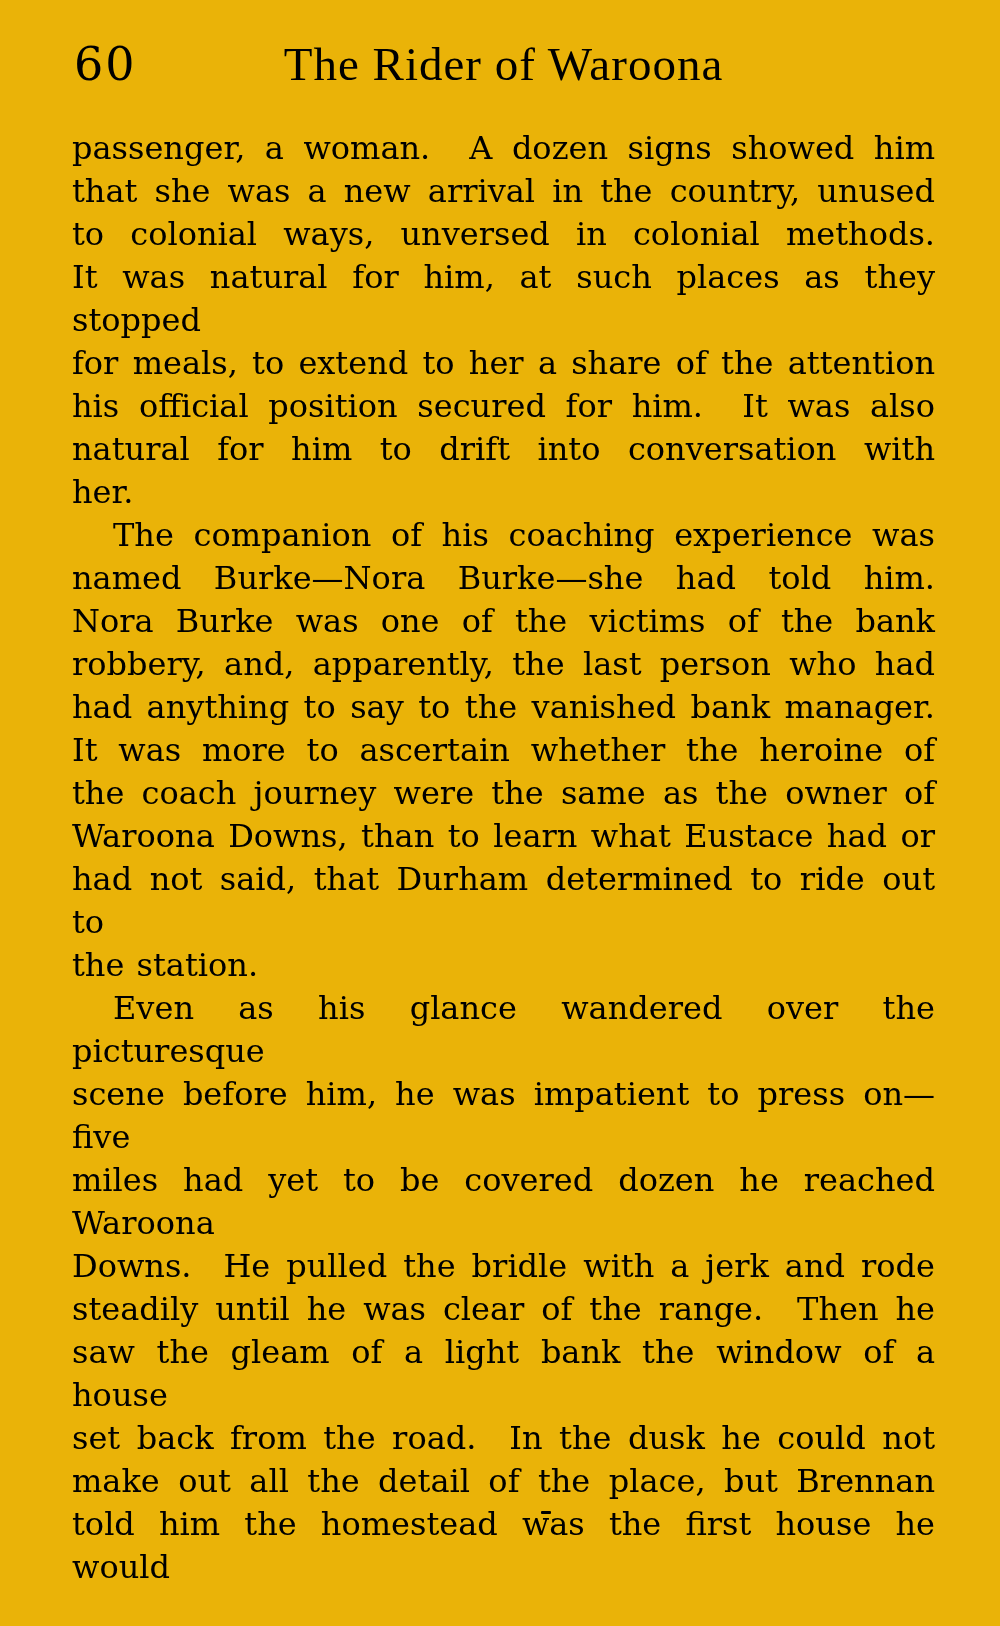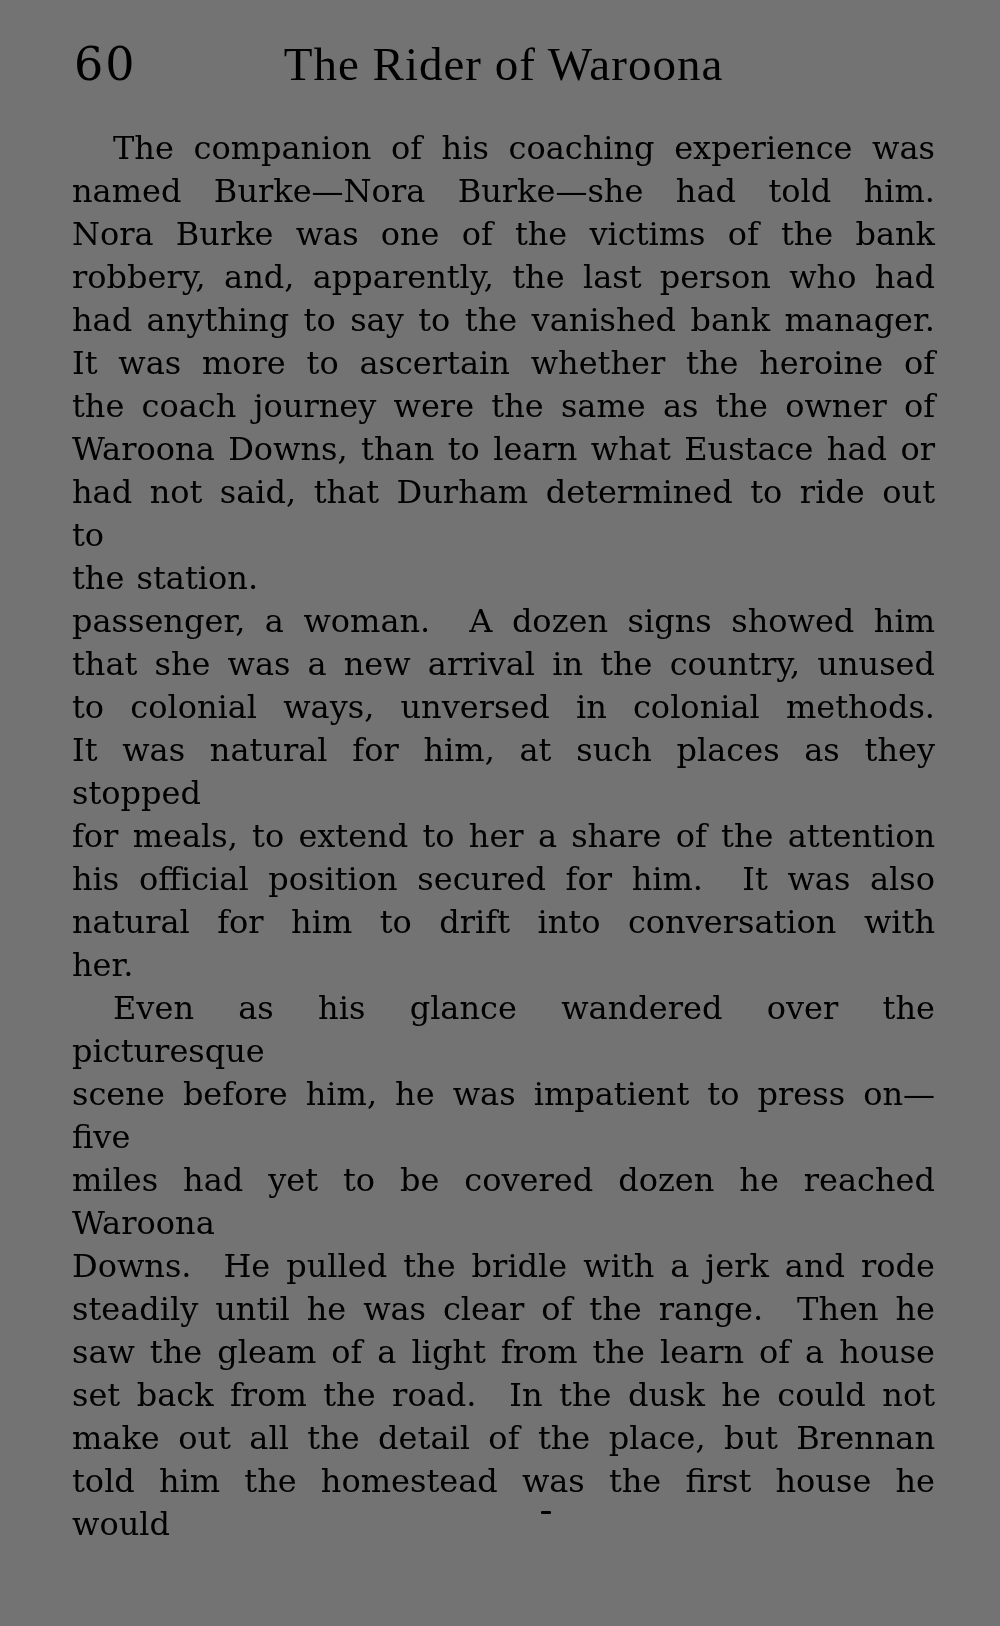--- a/index.html
+++ b/index.html
@@ -4,21 +4,21 @@
 <style>
   html, body {
     margin: 0;
     padding: 0;
     background: #ffffff;
   }
   .page {
     position: relative;
     width: 1000px;
     height: 1626px;
-    background: #737373;
+    background: #eab308;
     color: #000000;
     font-family: "DejaVu Serif", serif;
     overflow: hidden;
   }
   .page-header {
     position: absolute;
     top: 34px;
     left: 72px;
     width: 863px;
     height: 60px;
@@ -73,48 +73,48 @@
 </style>
 </head>
 <body>
 
 <div class="page">
   <div class="page-header">
     <div class="page-number">60</div>
     <div class="page-title">The Rider of Waroona</div>
   </div>
   <div class="text-block">
+      <div class="para">
+        <div class="line">passenger, a woman.&nbsp; A dozen signs showed him</div>
+        <div class="line">that she was a new arrival in the country, unused</div>
+        <div class="line">to colonial ways, unversed in colonial methods.</div>
+        <div class="line">It was natural for him, at such places as they stopped</div>
+        <div class="line">for meals, to extend to her a share of the attention</div>
+        <div class="line">his official position secured for him.&nbsp; It was also</div>
+        <div class="line">natural for him to drift into conversation with</div>
+        <div class="line last">her.</div>
+      </div>
       <div class="para indent">
         <div class="line">The companion of his coaching experience was</div>
         <div class="line">named Burke—Nora Burke—she had told him.</div>
         <div class="line">Nora Burke was one of the victims of the bank</div>
         <div class="line">robbery, and, apparently, the last person who had</div>
         <div class="line">had anything to say to the vanished bank manager.</div>
         <div class="line">It was more to ascertain whether the heroine of</div>
         <div class="line">the coach journey were the same as the owner of</div>
         <div class="line">Waroona Downs, than to learn what Eustace had or</div>
         <div class="line">had not said, that Durham determined to ride out to</div>
         <div class="line last">the station.</div>
       </div>
-      <div class="para">
-        <div class="line">passenger, a woman.&nbsp; A dozen signs showed him</div>
-        <div class="line">that she was a new arrival in the country, unused</div>
-        <div class="line">to colonial ways, unversed in colonial methods.</div>
-        <div class="line">It was natural for him, at such places as they stopped</div>
-        <div class="line">for meals, to extend to her a share of the attention</div>
-        <div class="line">his official position secured for him.&nbsp; It was also</div>
-        <div class="line">natural for him to drift into conversation with</div>
-        <div class="line last">her.</div>
-      </div>
       <div class="para indent">
         <div class="line">Even as his glance wandered over the picturesque</div>
         <div class="line">scene before him, he was impatient to press on—five</div>
         <div class="line">miles had yet to be covered dozen he reached Waroona</div>
         <div class="line">Downs.&nbsp; He pulled the bridle with a jerk and rode</div>
         <div class="line">steadily until he was clear of the range.&nbsp; Then he</div>
-        <div class="line">saw the gleam of a light from the learn of a house</div>
+        <div class="line">saw the gleam of a light bank the window of a house</div>
         <div class="line">set back from the road.&nbsp; In the dusk he could not</div>
         <div class="line">make out all the detail of the place, but Brennan</div>
         <div class="line">told him the homestead was the first house he would</div>
       </div>
     </div>
   <div class="stray-mark"></div>
 </div>
 
 </body></html>

